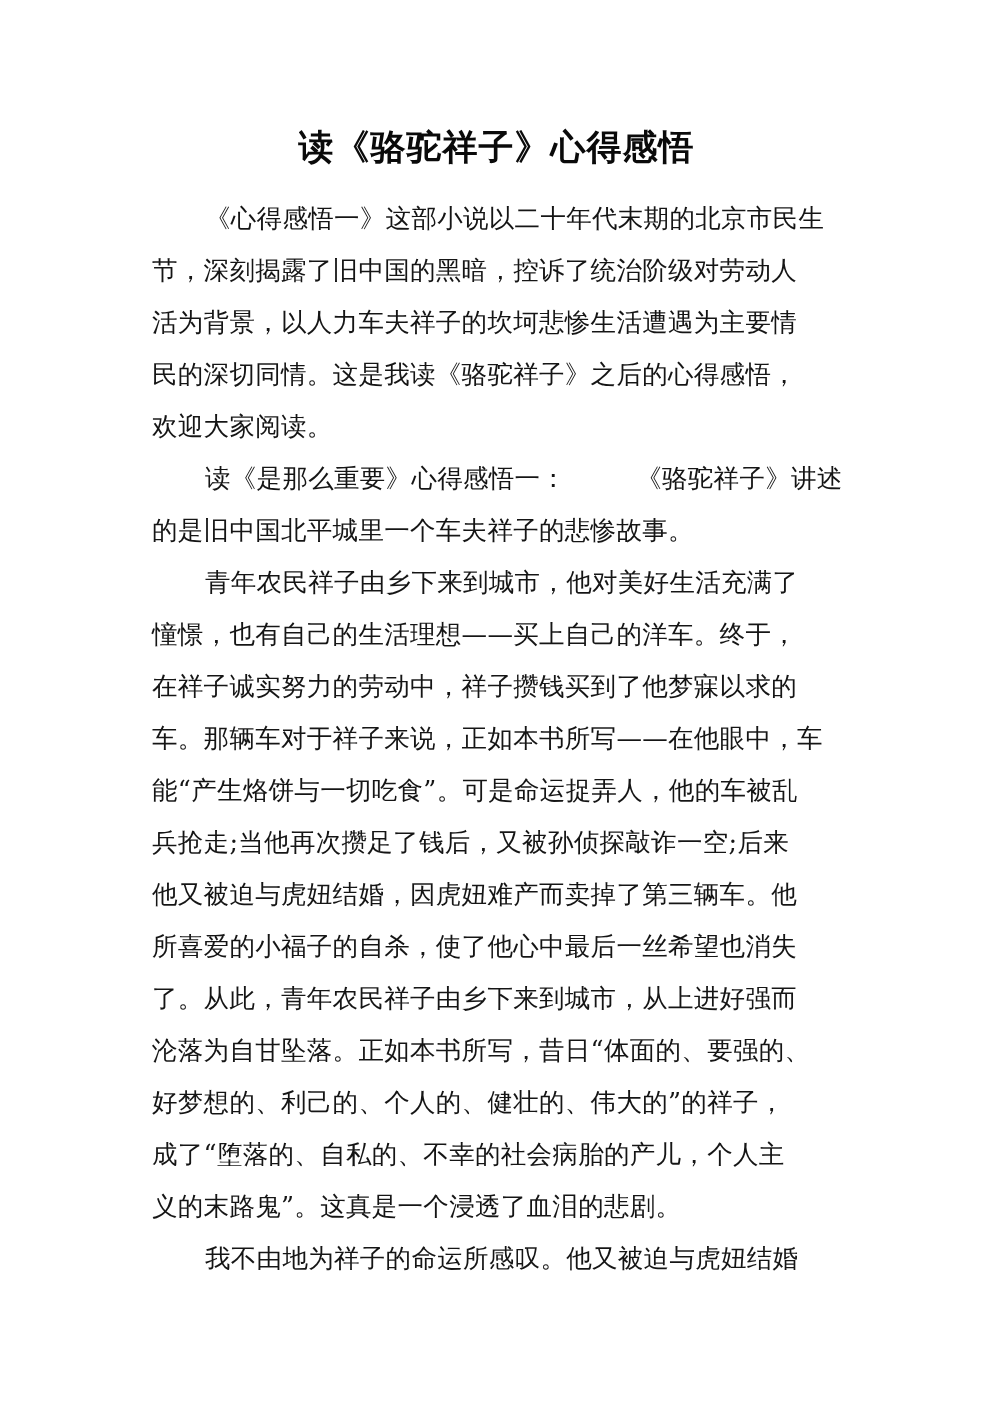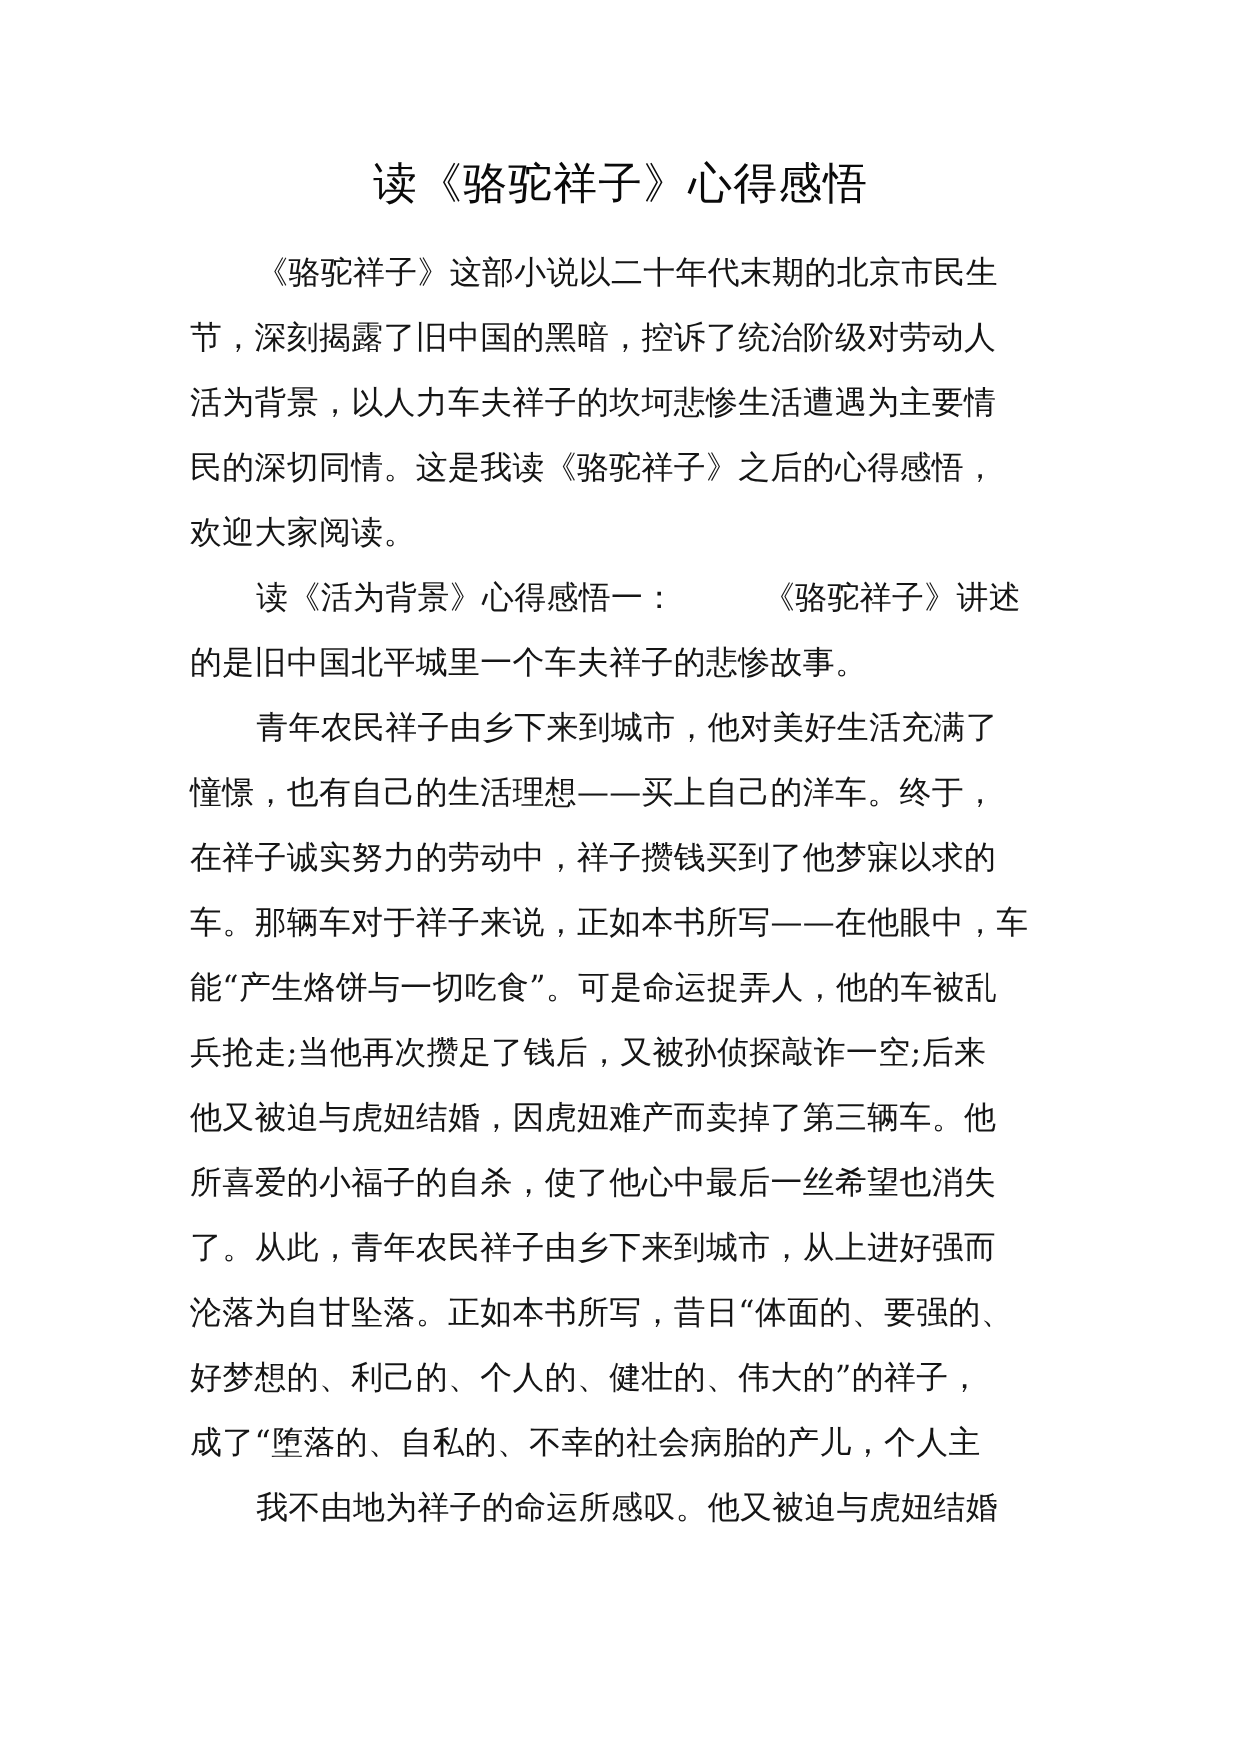--- a/index.html
+++ b/index.html
@@ -22,21 +22,21 @@
     background: #ffffff;
   }
   .title {
     position: absolute;
     left: 0;
     width: 993px;
     top: 122px;
     text-align: center;
     font-size: 35px;
     line-height: 50px;
-    font-weight: normal;
+    font-weight: bold;
     letter-spacing: 1px;
     color: #0a0a0a;
   }
   .body-text {
     position: absolute;
     left: 152px;
     top: 192px;
     width: 690px;
   }
   .line {
@@ -57,35 +57,36 @@
   }
 </style>
 </head>
 <body>
 
 <div class="page">
 
   <h1 class="title" style="margin:0;">读《骆驼祥子》心得感悟</h1>
 
   <div class="body-text">
-    <span class="line indent">《骆驼祥子》这部小说以二十年代末期的北京市民生</span>
+    <span class="line indent">《心得感悟一》这部小说以二十年代末期的北京市民生</span>
     <span class="line">节，深刻揭露了旧中国的黑暗，控诉了统治阶级对劳动人</span>
     <span class="line">活为背景，以人力车夫祥子的坎坷悲惨生活遭遇为主要情</span>
     <span class="line">民的深切同情。这是我读《骆驼祥子》之后的心得感悟，</span>
     <span class="line">欢迎大家阅读。</span>
-    <span class="line indent"><span>读《活为背景》心得感悟一：</span><span class="gap"></span><span>《骆驼祥子》讲述</span></span>
+    <span class="line indent"><span>读《是那么重要》心得感悟一：</span><span class="gap"></span><span>《骆驼祥子》讲述</span></span>
     <span class="line">的是旧中国北平城里一个车夫祥子的悲惨故事。</span>
     <span class="line indent">青年农民祥子由乡下来到城市，他对美好生活充满了</span>
     <span class="line">憧憬，也有自己的生活理想——买上自己的洋车。终于，</span>
     <span class="line">在祥子诚实努力的劳动中，祥子攒钱买到了他梦寐以求的</span>
     <span class="line">车。那辆车对于祥子来说，正如本书所写——在他眼中，车</span>
     <span class="line">能“产生烙饼与一切吃食”。可是命运捉弄人，他的车被乱</span>
     <span class="line">兵抢走;当他再次攒足了钱后，又被孙侦探敲诈一空;后来</span>
     <span class="line">他又被迫与虎妞结婚，因虎妞难产而卖掉了第三辆车。他</span>
     <span class="line">所喜爱的小福子的自杀，使了他心中最后一丝希望也消失</span>
     <span class="line">了。从此，青年农民祥子由乡下来到城市，从上进好强而</span>
     <span class="line">沦落为自甘坠落。正如本书所写，昔日“体面的、要强的、</span>
     <span class="line">好梦想的、利己的、个人的、健壮的、伟大的”的祥子，</span>
     <span class="line">成了“堕落的、自私的、不幸的社会病胎的产儿，个人主</span>
+    <span class="line">义的末路鬼”。这真是一个浸透了血泪的悲剧。</span>
     <span class="line indent">我不由地为祥子的命运所感叹。他又被迫与虎妞结婚</span>
   </div>
 
 </div>
 
 </body></html>

